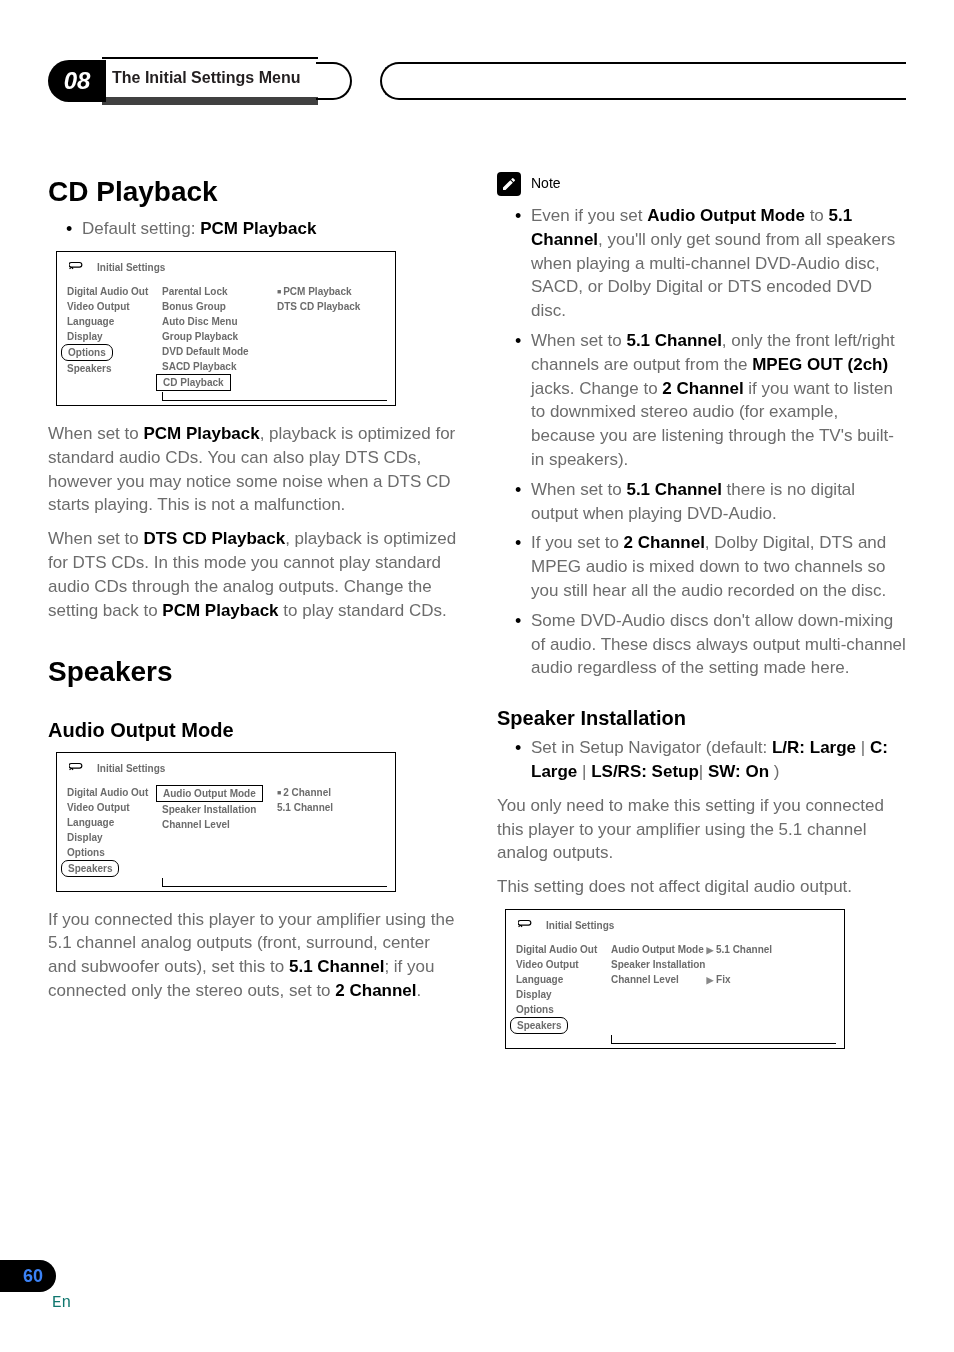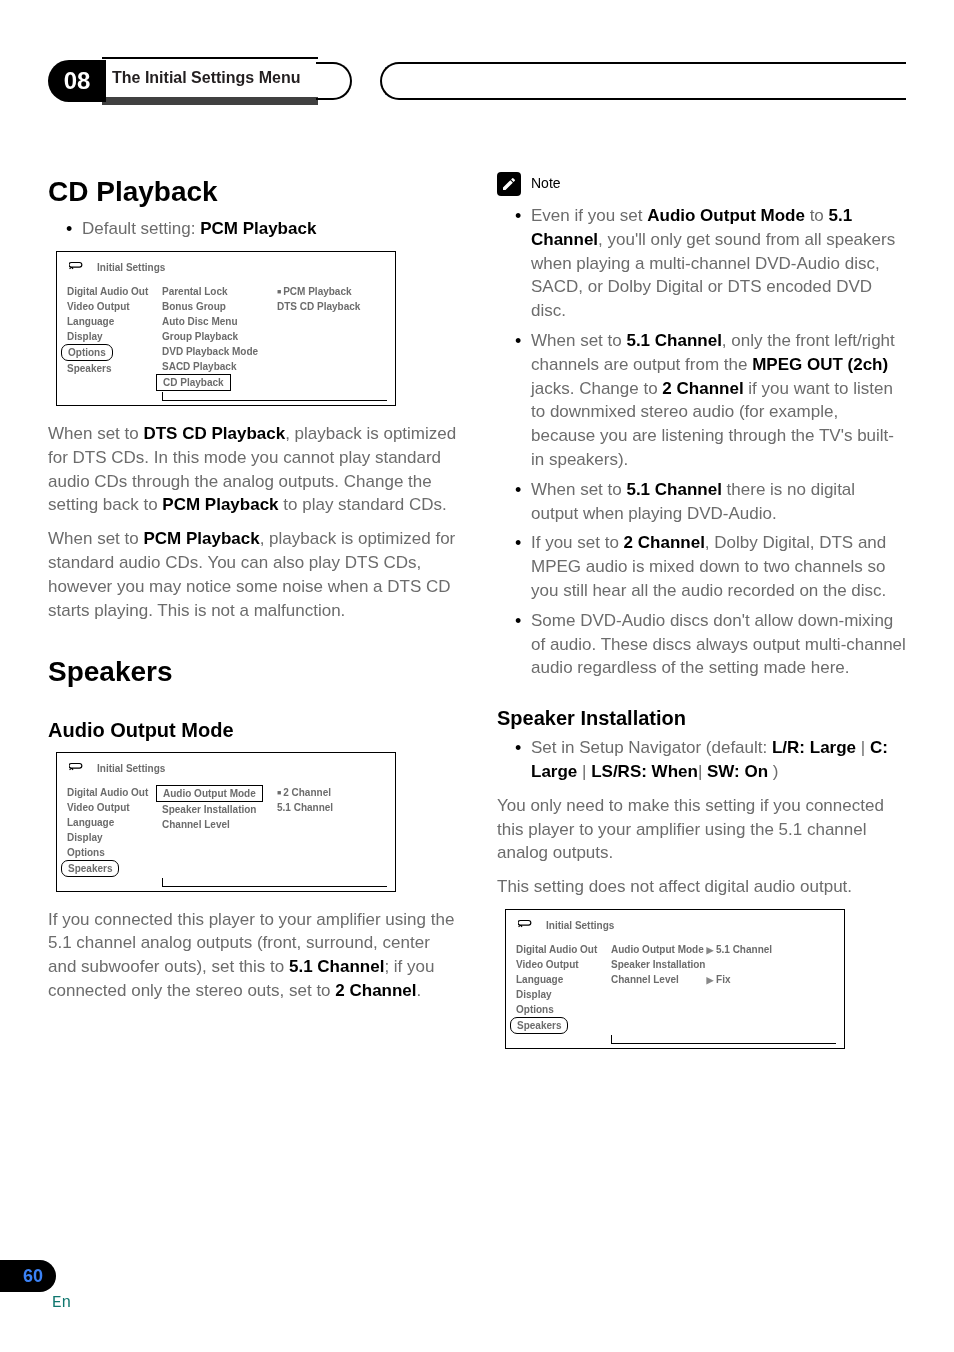--- a/index.html
+++ b/index.html
@@ -30,20 +30,21 @@
     font-weight: 700;
     width: 58px;
     height: 42px;
     border-radius: 21px 0 0 21px;
     display: flex;
     align-items: center;
     justify-content: center;
     font-size: 24px;
     position: relative;
     z-index: 2;
+    font-style: italic;
   }
   .chapter-title-box {
     border-top: 2px solid #000;
     border-bottom: 8px solid #404040;
     height: 38px;
     display: flex;
     align-items: center;
     padding: 0 18px 0 10px;
     font-weight: 700;
     font-size: 16px;
@@ -251,37 +252,37 @@
             <div class="osd-item">Language</div>
             <div class="osd-item">Display</div>
             <div><span class="osd-pill">Options</span></div>
             <div class="osd-item">Speakers</div>
           </div>
           <div class="osd-col2">
             <div class="osd-item">Parental  Lock</div>
             <div class="osd-item">Bonus Group</div>
             <div class="osd-item">Auto Disc Menu</div>
             <div class="osd-item">Group Playback</div>
-            <div class="osd-item">DVD Playback Mode</div>
+            <div class="osd-item">DVD Default Mode</div>
             <div class="osd-item">SACD Playback</div>
             <div><span class="osd-box">CD Playback</span></div>
           </div>
           <div class="osd-col3">
             <div class="osd-item"><span class="osd-sq">■ </span><span>PCM Playback</span></div>
             <div class="osd-item">DTS CD Playback</div>
           </div>
         </div>
         <div class="osd-bracket-bottom"></div>
       </div>
 
       <p class="body-text">
-        <span>When set to </span><span class="b">DTS CD Playback</span><span>, playback is optimized for DTS CDs. In this mode you cannot play standard audio CDs through the analog outputs. Change the setting back to </span><span class="b">PCM Playback</span><span> to play standard CDs.</span>
+        <span>When set to </span><span class="b">PCM Playback</span><span>, playback is optimized for standard audio CDs. You can also play DTS CDs, however you may notice some noise when a DTS CD starts playing. This is not a malfunction.</span>
       </p>
       <p class="body-text">
-        <span>When set to </span><span class="b">PCM Playback</span><span>, playback is optimized for standard audio CDs. You can also play DTS CDs, however you may notice some noise when a DTS CD starts playing. This is not a malfunction.</span>
+        <span>When set to </span><span class="b">DTS CD Playback</span><span>, playback is optimized for DTS CDs. In this mode you cannot play standard audio CDs through the analog outputs. Change the setting back to </span><span class="b">PCM Playback</span><span> to play standard CDs.</span>
       </p>
 
       <h1 class="section">Speakers</h1>
 
       <h2 class="subsection">Audio Output Mode</h2>
 
       <div class="osd">
         <div class="osd-title-row">
           <span>
             <svg viewBox="0 0 24 20">
@@ -341,21 +342,21 @@
         </li>
         <li>
           <span>If you set to </span><span class="b">2 Channel</span><span>, Dolby Digital, DTS and MPEG audio is mixed down to two channels so you still hear all the audio recorded on the disc.</span>
         </li>
         <li>Some DVD-Audio discs don't allow down-mixing of audio. These discs always output multi-channel audio regardless of the setting made here.</li>
       </ul>
 
       <h2 class="subsection">Speaker Installation</h2>
       <ul class="bullet-list">
         <li>
-          <span>Set in Setup Navigator (default: </span><span class="b">L/R: Large</span><span> | </span><span class="b">C: Large</span><span> | </span><span class="b">LS/RS: When</span><span>| </span><span class="b">SW: On</span><span> )</span>
+          <span>Set in Setup Navigator (default: </span><span class="b">L/R: Large</span><span> | </span><span class="b">C: Large</span><span> | </span><span class="b">LS/RS: Setup</span><span>| </span><span class="b">SW: On</span><span> )</span>
         </li>
       </ul>
 
       <p class="body-text italic">You only need to make this setting if you connected this player to your amplifier using the 5.1 channel analog outputs.</p>
       <p class="body-text italic">This setting does not affect digital audio output.</p>
 
       <div class="osd">
         <div class="osd-title-row">
           <span>
             <svg viewBox="0 0 24 20">

